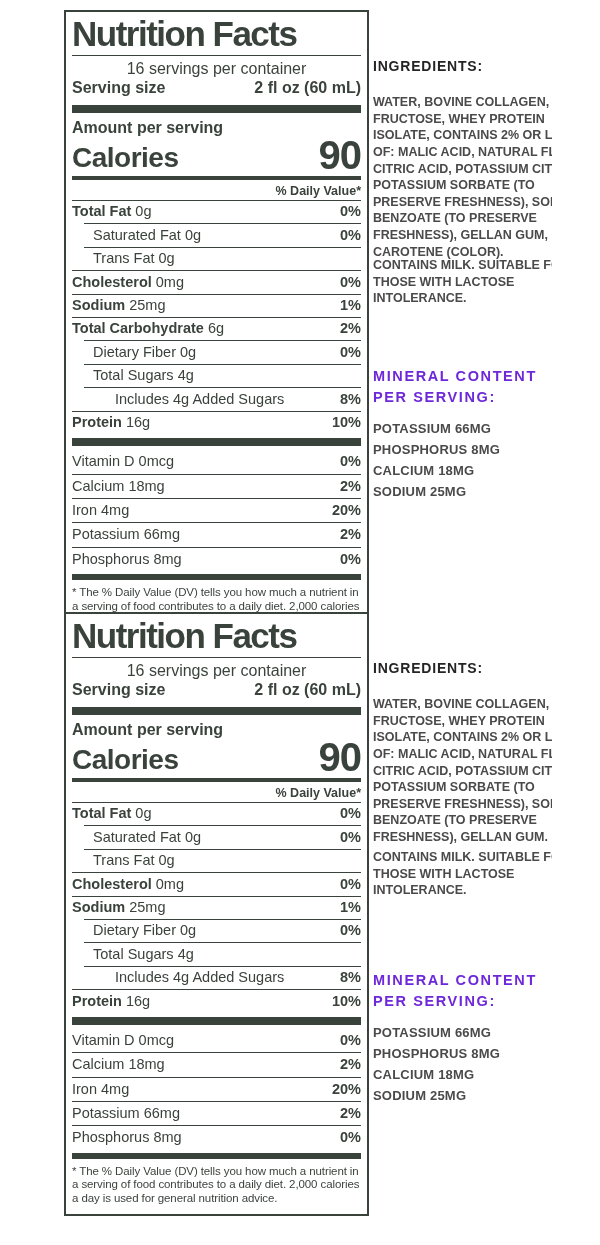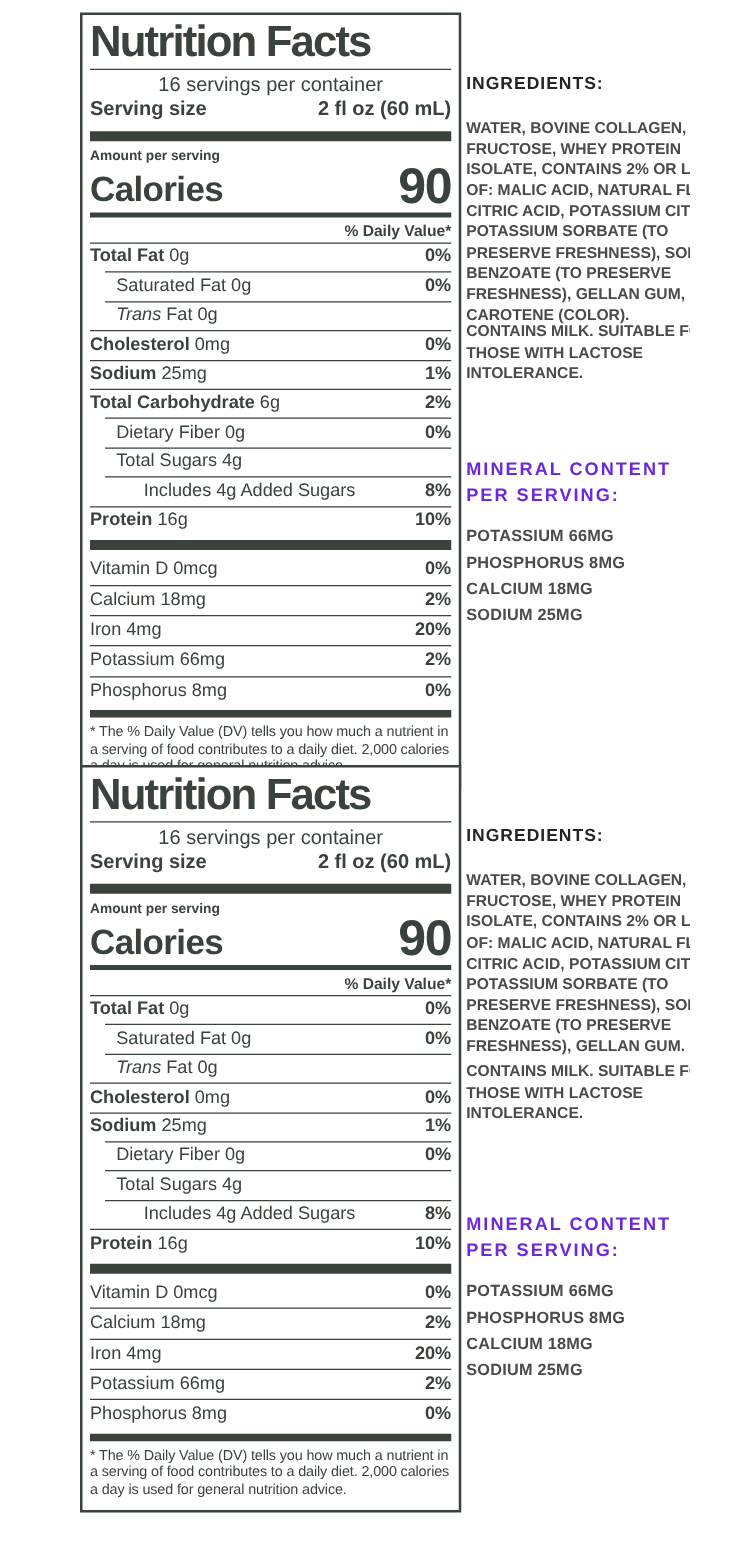--- a/index.html
+++ b/index.html
@@ -10,31 +10,31 @@
   .nf{position:absolute;left:64px;width:289px;border:2px solid #3a423c;background:#fff;padding:4px 6px 8px 6px;}
   .nf.p0{top:10px;}
   .nf.p1{top:612px;}
   .nf-title{font-weight:bold;font-size:35px;letter-spacing:-1.5px;line-height:1.05;color:#3a423c;white-space:nowrap;}
   .rule-thin{border-top:1px solid #3a423c;margin:2px 0;}
   .rule-med{border-top:4px solid #3a423c;margin:3px 0 0 0;}
   .bar-thick{background:#3a423c;height:8px;margin:4px 0;}
   .bar-mid{background:#3a423c;height:6px;margin:3px 0 4px 0;}
   .nf-servings{font-size:16px;padding:2px 0 0 0;text-align:center;}
   .nf-servingsize{display:flex;justify-content:space-between;font-weight:bold;font-size:16px;padding:1px 0 4px 0;}
-  .nf-amount{font-weight:bold;font-size:11px;padding-top:2px;}
+  .nf-amount{font-weight:bold;font-size:16px;padding-top:2px;}
   .nf-calrow{display:flex;justify-content:space-between;align-items:flex-end;}
   .nf-cal{font-weight:bold;font-size:28px;line-height:1.05;letter-spacing:-0.5px;}
   .nf-calval{font-weight:bold;font-size:40px;line-height:0.9;letter-spacing:-1px;}
   .nf-dv{font-weight:bold;font-size:12.5px;text-align:right;padding:4px 0 2px 0;}
   .rows{display:block;}
   .nrow{display:flex;justify-content:space-between;border-top:1px solid #3a423c;padding:3.5px 0 3px 0;font-size:14.5px;line-height:1.1;}
   .nrow.ind1{margin-left:12px;padding-left:9px;}
   .nrow.ind2{margin-left:12px;padding-left:31px;align-items:center;}
   .nrow .lead.b{font-weight:bold;}
-  .nrow .lead.i{font-style:italic;}
+  .nrow .lead.i{}
   .nrow .val{font-weight:bold;}
   .mrow{display:flex;justify-content:space-between;border-top:1px solid #3a423c;padding:4px 0 3.5px 0;font-size:14.5px;line-height:1.1;}
   .mrow:first-child{border-top:none;}
   .mrow .val{font-weight:bold;}
   .nf-foot{font-size:11.5px;line-height:1.18;letter-spacing:-0.1px;padding-top:2px;}
 
   
   .side{position:absolute;left:373px;width:222px;height:575px;}
   .side.p0{top:10px;}
   .side.p1{top:612px;}

